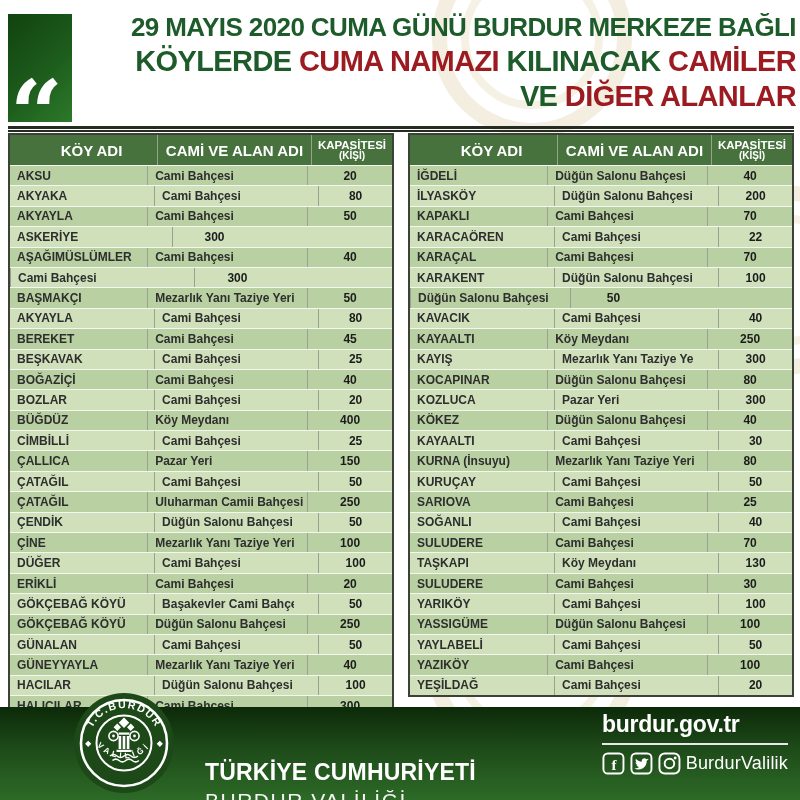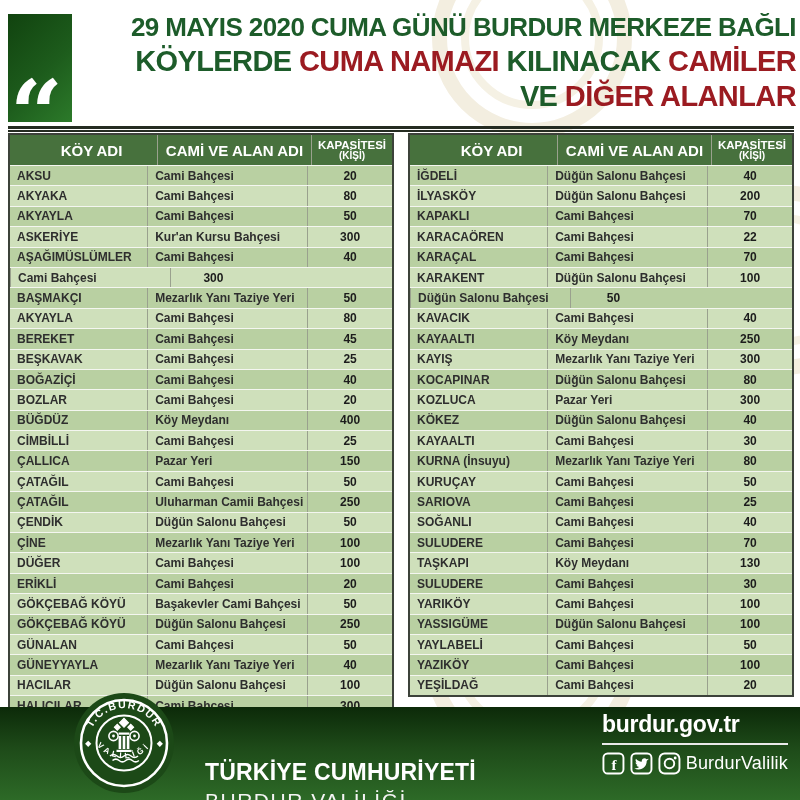--- a/index.html
+++ b/index.html
@@ -45,21 +45,21 @@
   .thead{display:flex;background:var(--hdr);color:#fff;height:30px;align-items:center;text-align:center;padding-left:16px;}
   .th{display:flex;flex-direction:column;justify-content:center;height:100%;font-weight:bold;}
   .th.c0,.th.c1{font-size:15px;}
   .th.c2{font-size:11.5px;line-height:1.05;}
   .th .sub{font-size:10px;font-weight:bold;}
   .c0{width:36%;}
   .c1{width:42%;border-left:1px solid var(--cellline);}
   .c2{width:22%;border-left:1px solid var(--cellline);}
   .tr{display:flex;height:19.4px;align-items:center;border-top:1px solid var(--rowline);}
   .tr.odd{background:var(--row-odd);}
-  .tr.even{background:var(--row-even);}
+  .tr.even{background:var(--row-even);gap:24px;}
   .td{height:100%;display:flex;align-items:center;font-size:12px;font-weight:bold;color:#2e2e2e;overflow:hidden;white-space:nowrap;}
   .td.c0,.td.c1{padding-left:7px;box-sizing:border-box;}
   .td.c2{justify-content:center;color:#1c1c1c;}
   
   .footer{
     position:absolute;left:0;right:0;bottom:0;height:93px;z-index:2;
     background:linear-gradient(180deg,#0c2a09 0%,#1e4b19 45%,#2d6a27 100%);
   }
   .footer-center{position:absolute;left:205px;width:315px;top:723px;z-index:3;color:#fff;margin-top:36px;}
   .footer-center .org1{font-size:23px;font-weight:bold;letter-spacing:0.2px;}
@@ -115,21 +115,20 @@
           <div class="td c1">Cami Bahçesi</div>
           <div class="td c2">80</div>
         </div>
         <div class="tr odd">
           <div class="td c0">AKYAYLA</div>
           <div class="td c1">Cami Bahçesi</div>
           <div class="td c2">50</div>
         </div>
         <div class="tr even">
           <div class="td c0">ASKERİYE</div>
-          <div class="td c1">Kur'an Kursu Bahçesi</div>
           <div class="td c2">300</div>
         </div>
         <div class="tr odd">
           <div class="td c0">AŞAĞIMÜSLÜMLER</div>
           <div class="td c1">Cami Bahçesi</div>
           <div class="td c2">40</div>
         </div>
         <div class="tr even">
           <div class="td c1">Cami Bahçesi</div>
           <div class="td c2">300</div>

